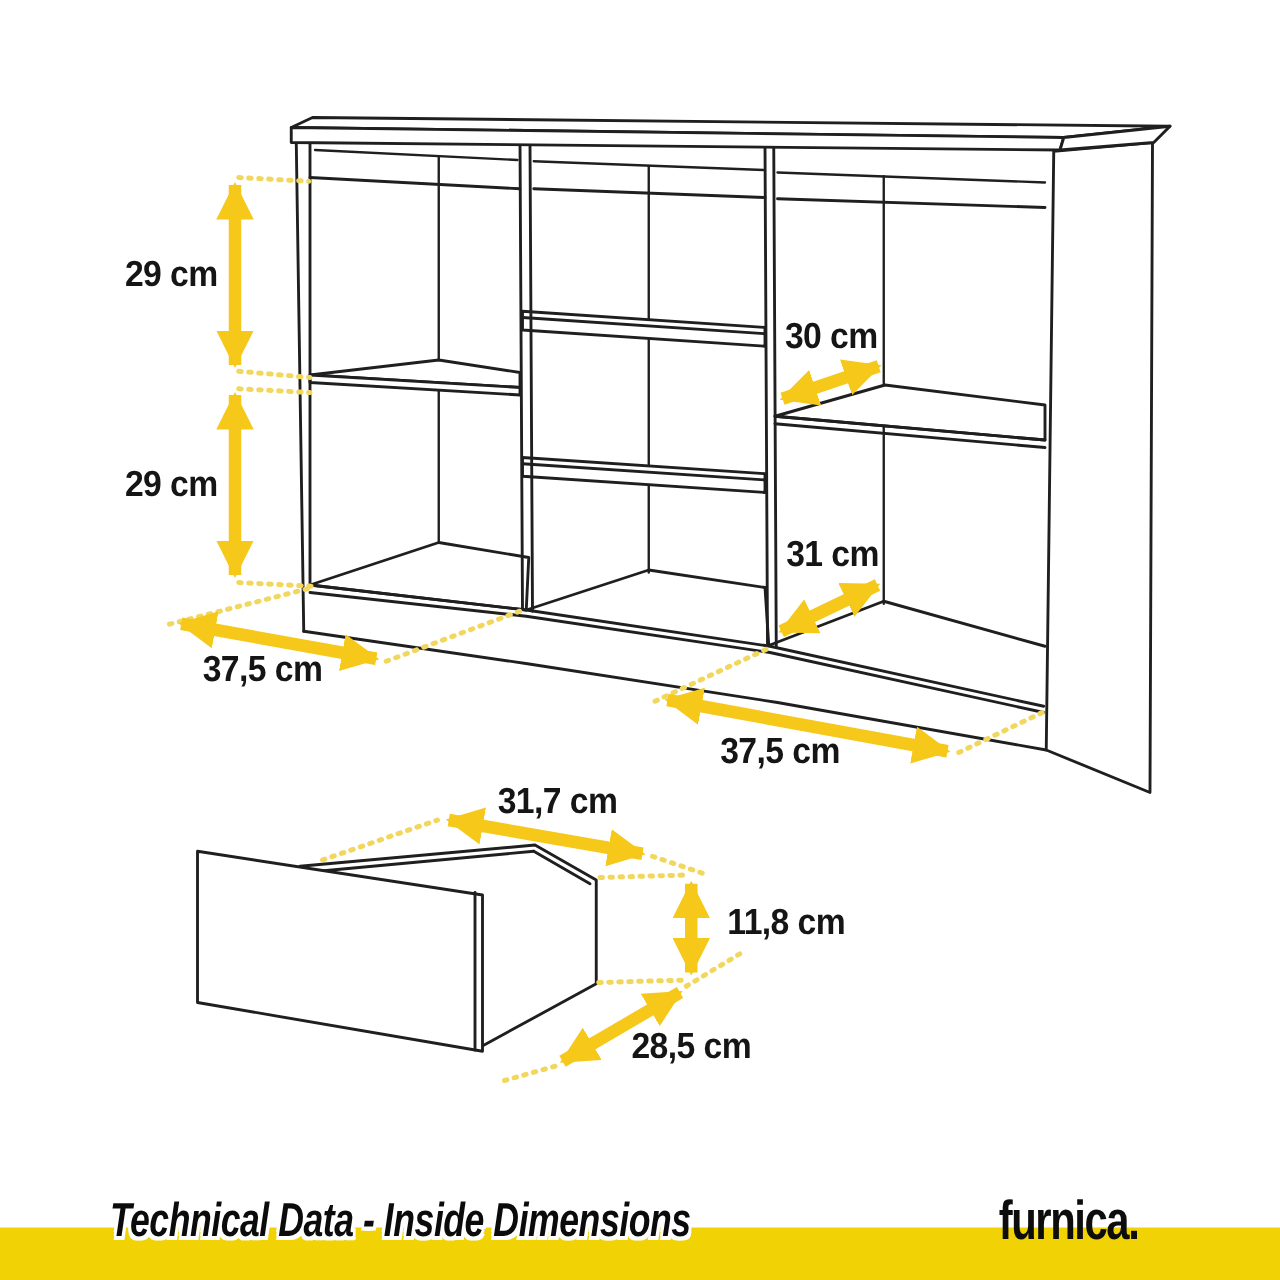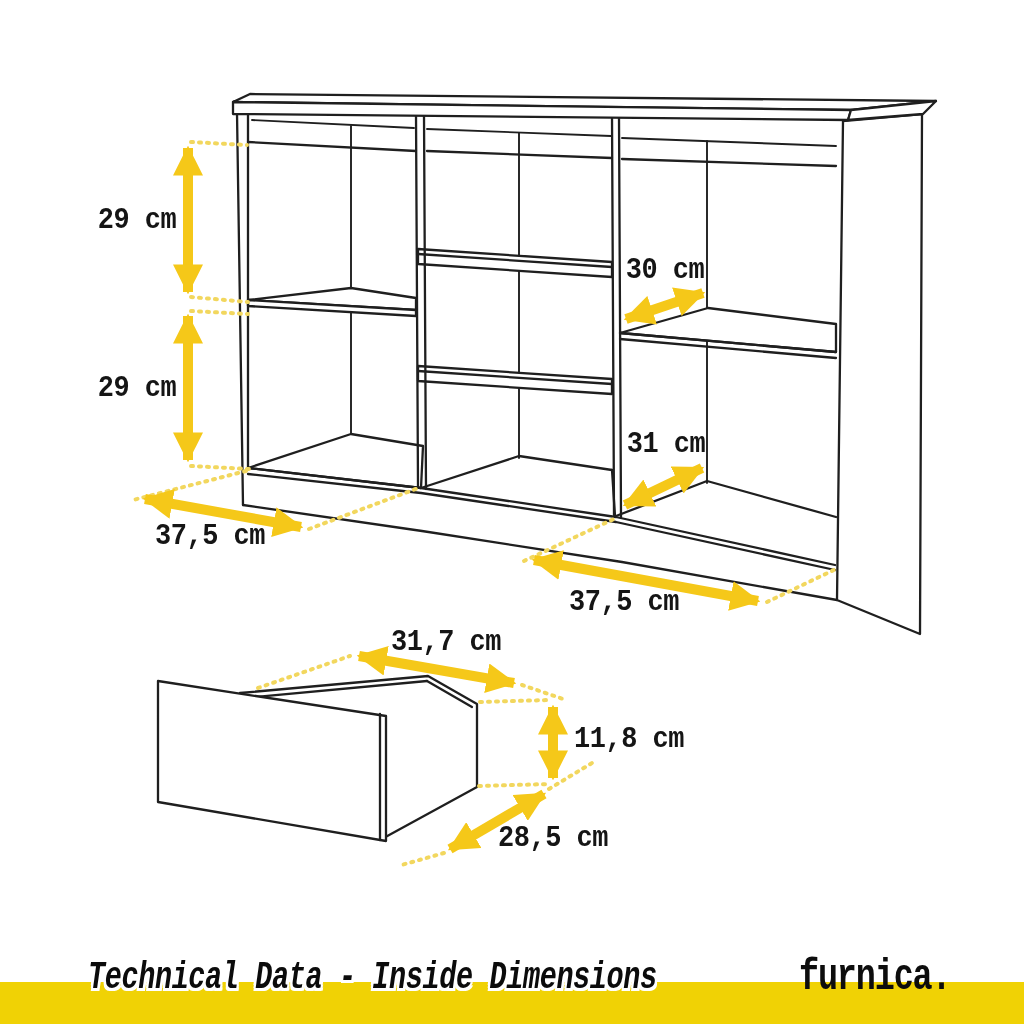--- a/index.html
+++ b/index.html
@@ -1,17 +1,17 @@
 <!DOCTYPE html>
 <html><head>
 <meta charset="utf-8">
 <style>
   html,body{margin:0;padding:0;background:#ffffff;}
   #stage{position:relative;width:1024px;height:1024px;background:#ffffff;overflow:hidden;
-         font-family:Liberation Mono, monospace;}
+         font-family:Liberation Sans, sans-serif;}
   #artwork{position:absolute;left:0;top:0;width:1024px;height:1024px;}
   .dim{position:absolute;transform:translate(-50%,-50%) scaleX(0.93);
        font-weight:800;font-size:29px;color:#151515;white-space:nowrap;letter-spacing:-0.5px;}
   .footer-band{position:absolute;left:0;top:982px;width:1024px;height:42px;background:#F0D205;}
   .footer-title{position:absolute;left:88px;top:979px;transform:translate(0,-54%) scaleX(0.75);
        transform-origin:left center;font-style:italic;font-weight:800;font-size:38px;color:#0b0b0b;
        white-space:nowrap;letter-spacing:-0.5px;
        text-shadow:-3px -3px 0 #fff,3px -3px 0 #fff,-3px 3px 0 #fff,3px 3px 0 #fff,
                    -3px 0 0 #fff,3px 0 0 #fff,0 -3px 0 #fff,0 3px 0 #fff;}
   .brand{position:absolute;left:799px;top:978px;transform:translate(0,-52%) scaleX(0.76);

